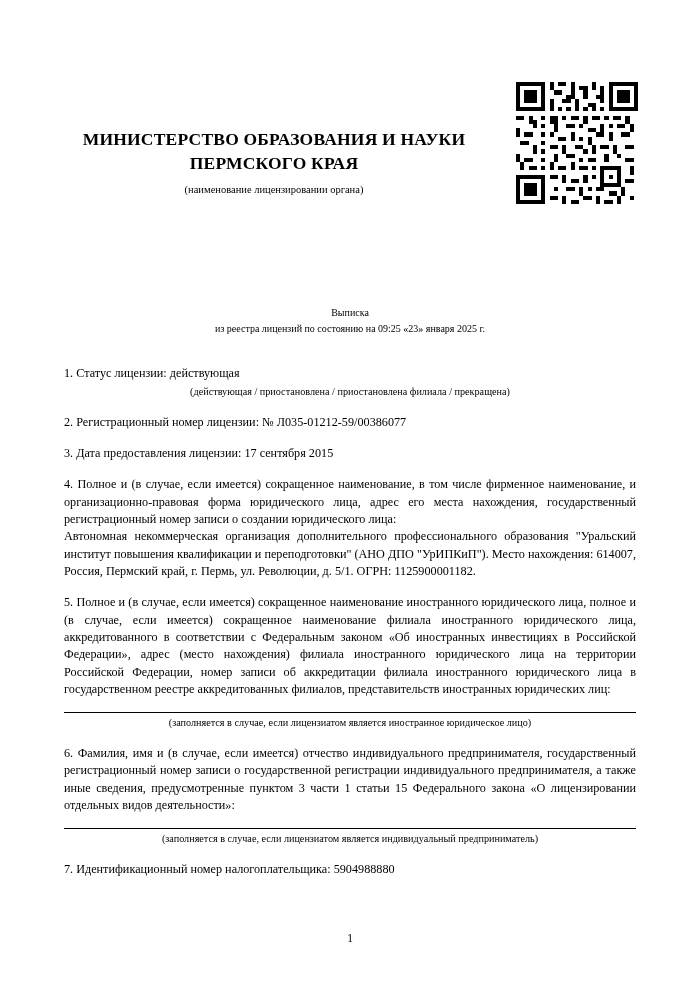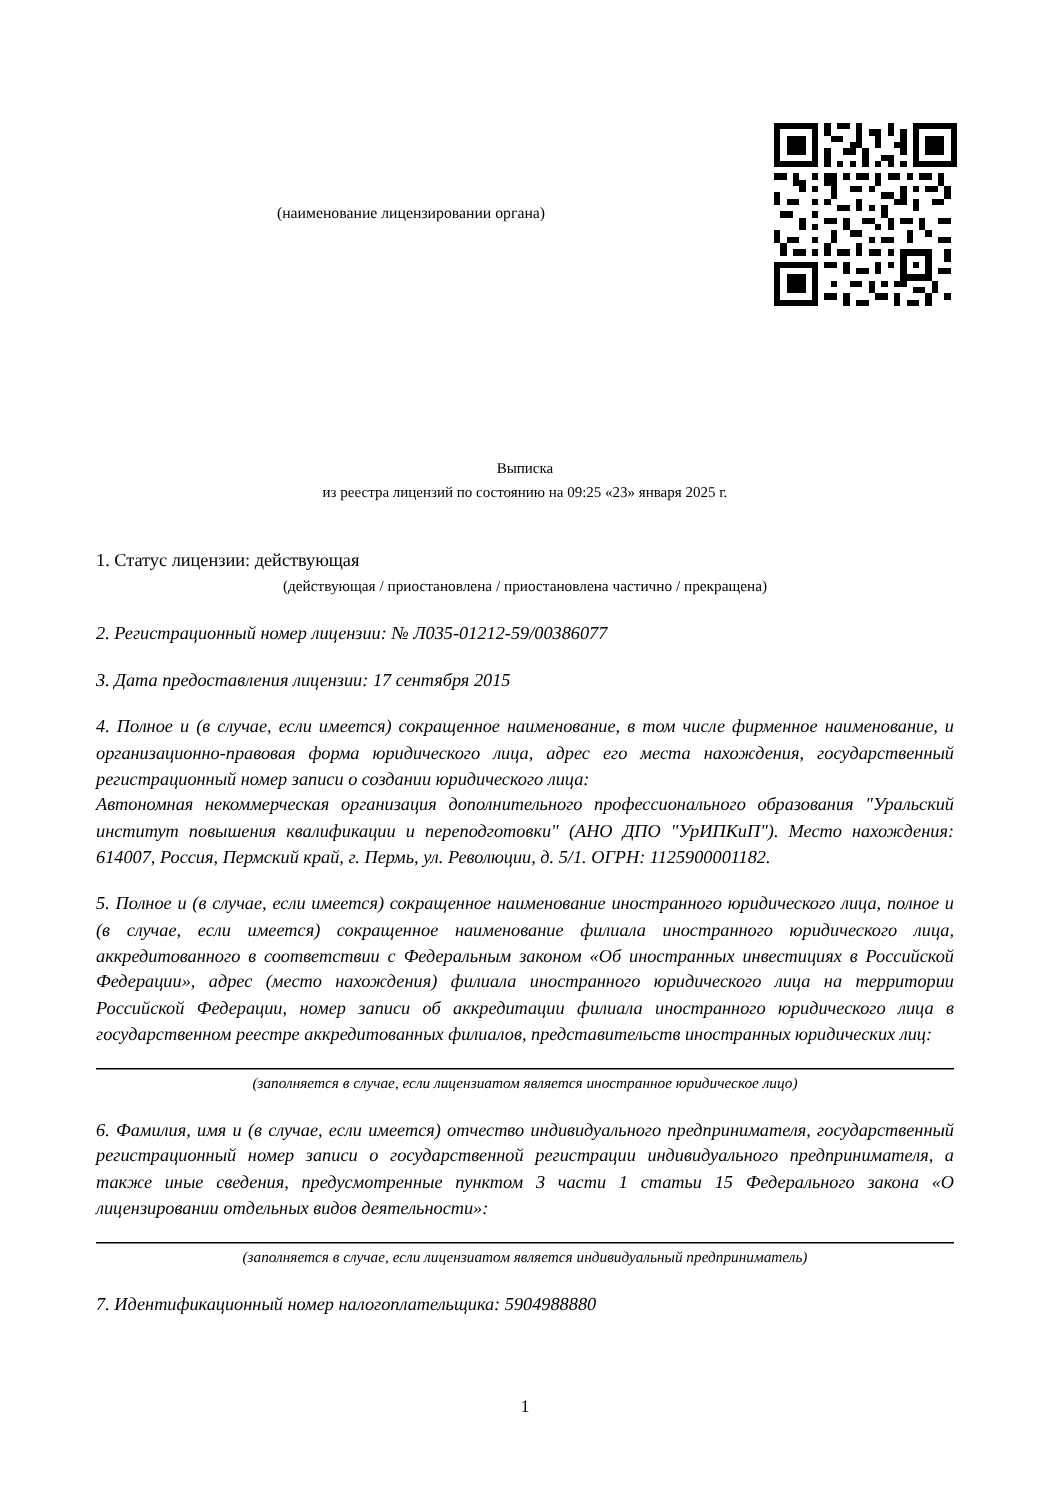--- a/index.html
+++ b/index.html
@@ -62,21 +62,21 @@
   .content {
     position: absolute;
     top: 365px;
     left: 64px;
     width: 572px;
     font-size: 12.2px;
     line-height: 1.42;
   }
   .item { margin-bottom: 6px; }
   .item-text { text-align: justify; }
-  .para-gap { margin-top: 14px; font-style: italic; }
+  .para-gap { margin-top: 14px; }
   .note {
     text-align: center;
     font-size: 10.2px;
     margin-top: 3px;
   }
   .rule {
     border: none;
     border-top: 1px solid #000;
     margin: 14px 0 3px 0;
     height: 0;
@@ -230,33 +230,34 @@
           <rect x="16" y="27" width="2" height="1"></rect>
         <rect x="19" y="27" width="1" height="2"></rect>
           <rect x="21" y="28" width="2" height="1"></rect>
         <rect x="24" y="27" width="1" height="2"></rect>
           <rect x="27" y="27" width="1" height="1"></rect>
       </g>
     </svg>
   </div>
 
   <div class="header-block">
+    <div class="org-title">МИНИСТЕРСТВО ОБРАЗОВАНИЯ И НАУКИ ПЕРМСКОГО КРАЯ</div>
     <div class="org-subtitle">(наименование лицензировании органа)</div>
   </div>
 
   <div class="doc-title">
     <div>Выписка</div>
     <div>из реестра лицензий по состоянию на 09:25 «23» января 2025 г.</div>
   </div>
 
   <div class="content">
 
     <div class="item">
       <div class="item-text">1. Статус лицензии: действующая</div>
-      <div class="note">(действующая / приостановлена / приостановлена частично / прекращена)</div>
+      <div class="note">(действующая / приостановлена / приостановлена филиала / прекращена)</div>
     </div>
 
     <div class="item para-gap">
       <div class="item-text">2. Регистрационный номер лицензии: № Л035-01212-59/00386077</div>
     </div>
 
     <div class="item para-gap">
       <div class="item-text">3. Дата предоставления лицензии: 17 сентября 2015</div>
     </div>
 

